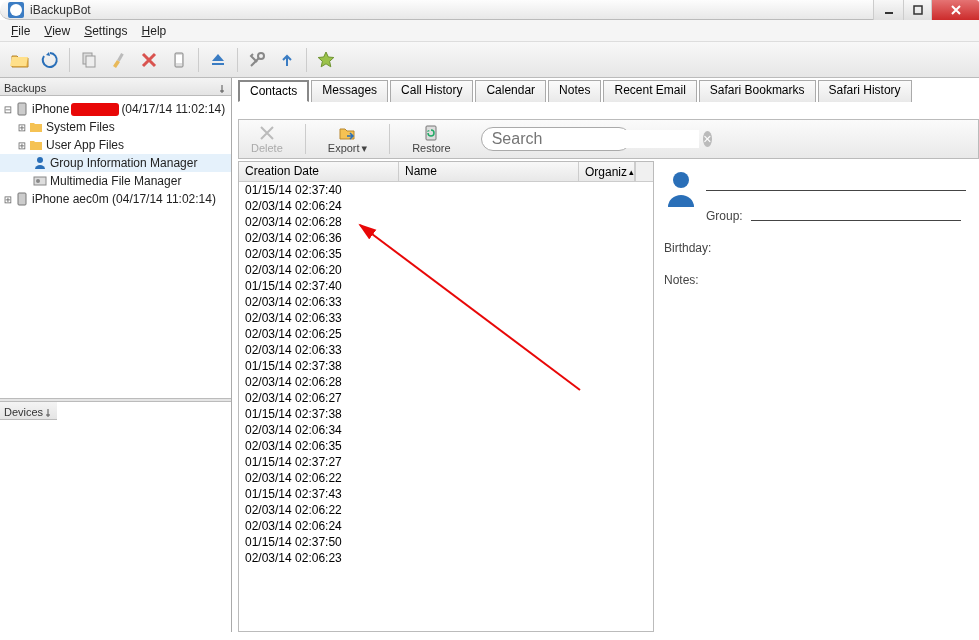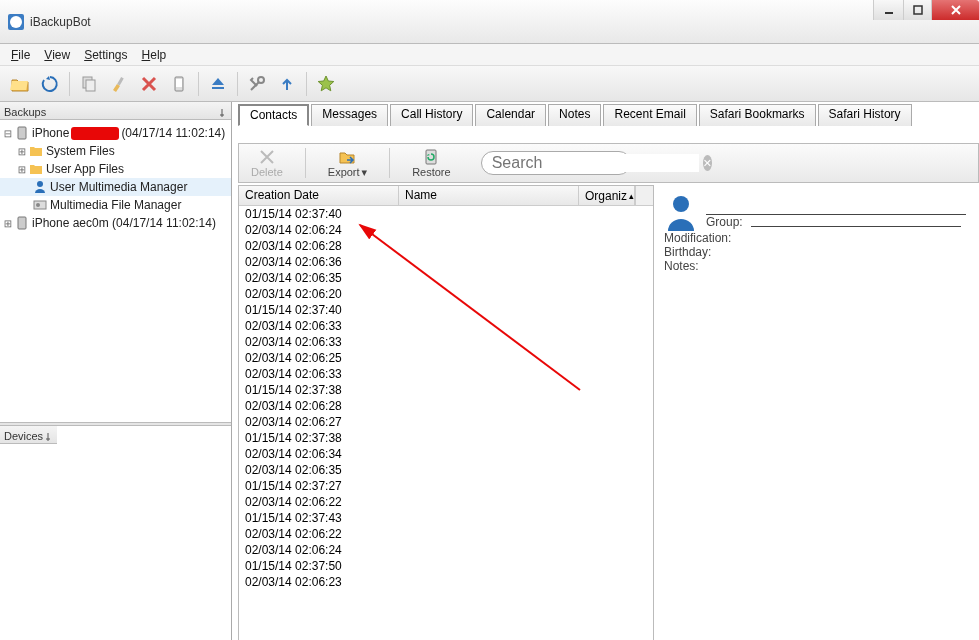--- a/index.html
+++ b/index.html
@@ -1,18 +1,18 @@
 <!DOCTYPE html>
 <html><head>
 <meta charset="utf-8">
 <style>
 * { margin: 0; padding: 0; box-sizing: border-box; font-family: "Segoe UI", Tahoma, sans-serif; }
 body { background: #fff; width: 979px; height: 640px; overflow: hidden; position: relative; }
 
-.titlebar { height: 44px; background: linear-gradient(#fdfdfd,#e8e8e8); border-bottom: 1px solid #bbb; display:flex; align-items:center; padding: 0 2px 0 8px; position:relative;}
+.titlebar { height: 20px; background: linear-gradient(#fdfdfd,#e8e8e8); border-bottom: 1px solid #bbb; display:flex; align-items:center; padding: 0 2px 0 8px; position:relative;border-radius:12px;}
 .titlebar .app-icon { width:16px; height:16px; background:#3b7cc3; border-radius:2px; margin-right:6px; display:flex; align-items:center; justify-content:center; font-size:10px; color:#fff;}
 .titlebar .title { font-size:12px; color:#333; }
 .win-controls { position:absolute; right:0; top:0; display:flex; height:20px;}
 .win-btn { width:30px; height:20px; display:flex; align-items:center; justify-content:center; font-size:13px; border-left:1px solid #ccc; background:linear-gradient(#f8f8f8,#e0e0e0); color:#333;}
 .win-btn.max { width:28px; }
 .win-btn.close { width:48px; background:linear-gradient(#e57373,#cc2b2b); color:#fff; border-radius:0 3px 0 0;}
 .win-btn svg { width:12px; height:12px; }
 
 .menubar { height:22px; background:#f5f5f5; display:flex; align-items:center; padding-left:4px; font-size:12px; color:#222; border-bottom:1px solid #ddd;}
 .menubar span { padding:2px 7px; }
@@ -70,21 +70,21 @@
 .row { display:flex; padding:1px 6px; align-items:center;}
 .row .rdate { width:160px; }
 .row .rname { flex:1;}
 .red-pill { background:#e80707; height:14px; width:150px; border-radius:8px;}
 .scroll-ind { width:18px; background:#f0f0f0; border-left:1px solid #ccc;}
 
 .detail-panel { flex:1; padding:8px 10px; font-size:12px; color:#333; overflow:hidden;}
 .detail-top { display:flex; align-items:flex-start; gap:8px;}
 .avatar { width:34px; height:38px;}
 .name-line { border-bottom:1px solid #444; height:14px; width:260px; margin-top:8px;}
-.detail-field { display:flex; gap:4px;text-align:right;}
+.detail-field { margin-top:18px; display:flex; gap:4px;text-align:right;}
 .detail-field .flabel { color:#444;}
 .group-line { border-bottom:1px solid #444; height:12px; width:210px; margin-left:4px;}
 
 .arrow-overlay { position:absolute; pointer-events:none; }
 </style>
 </head>
 <body>
 
 <div class="titlebar">
   <span class="app-icon">
@@ -222,21 +222,21 @@
           </span>
         <span>User App Files</span>
       </div>
       <div class="node indent2 sel">
         <span class="icon person-icon">
             <svg viewBox="0 0 16 16">
               <circle cx="8" cy="5" r="3" fill="#2a6fb8"></circle>
               <path d="M3 14 a5 4 0 0 1 10 0 z" fill="#2a6fb8"></path>
             </svg>
           </span>
-        <span>User Multimedia Manager</span>
+        <span>Group Information Manager</span>
       </div>
       <div class="node indent2">
         <span class="icon mm-icon">
             <svg viewBox="0 0 16 16">
               <rect x="2" y="4" width="12" height="8" fill="#ddd" stroke="#888"></rect>
               <circle cx="6" cy="8" r="2" fill="#888"></circle>
             </svg>
           </span>
         <span>Multimedia File Manager</span>
       </div>
@@ -430,23 +430,20 @@
             </svg>
           <div style="flex:1">
             <div class="name-line"></div>
             <div class="detail-field">
                 <span class="flabel">Group:</span>
                 <span class="group-line"></span>
               </div>
           </div>
         </div>
         <div class="detail-field">
-            <span class="flabel">Modification:</span>
-          </div>
-        <div class="detail-field">
             <span class="flabel">Birthday:</span>
           </div>
         <div class="detail-field">
             <span class="flabel">Notes:</span>
           </div>
       </div>
     </div>
   </div>
 </div>
 

